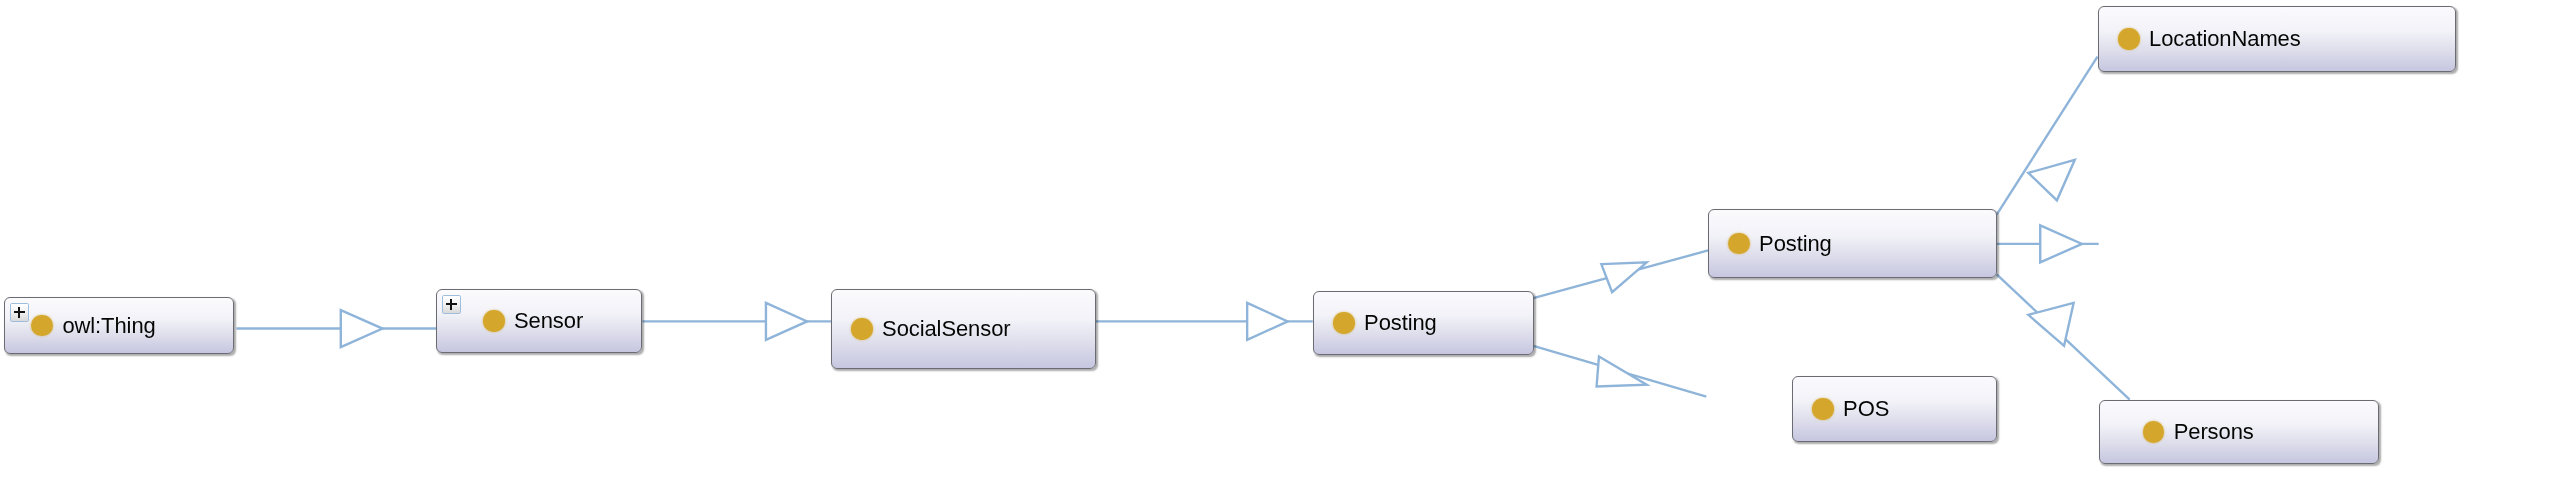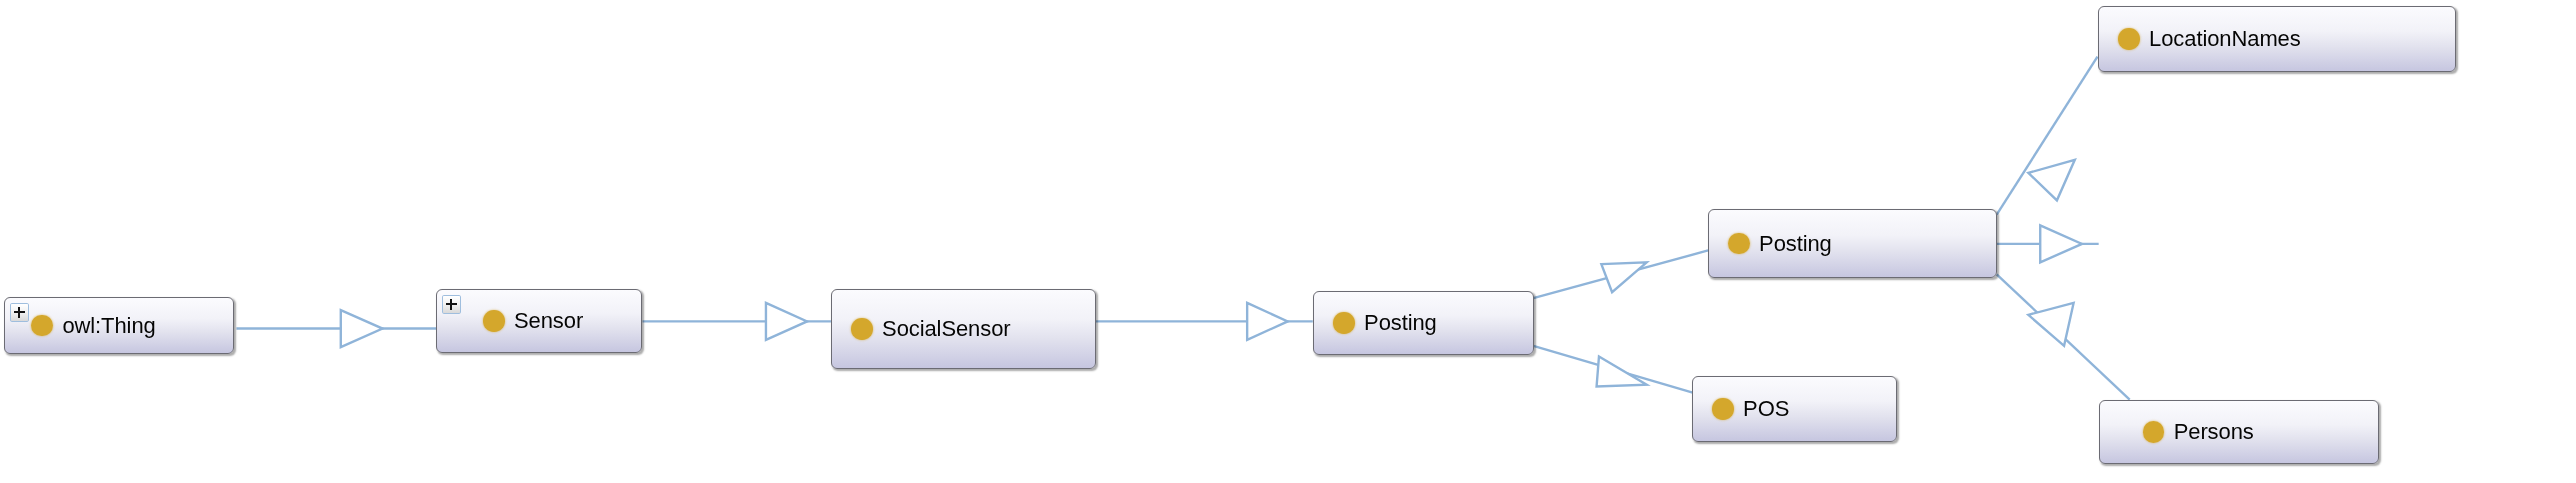--- a/index.html
+++ b/index.html
@@ -159,21 +159,21 @@
   <div class="node" style="left:1313px; top:291px; width:221px; height:64px;">
     <span class="bullet" style="margin-left:10.7px;"></span>
     <span class="label">Posting</span>
   </div>
 
   <div class="node" style="left:1708px; top:209px; width:289px; height:69px;">
     <span class="bullet" style="margin-left:10.7px;"></span>
     <span class="label">Posting</span>
   </div>
 
-  <div class="node" style="left:1692px; top:376px; width:205px; height:66px;">
+  <div class="node" style="left:1792px; top:376px; width:205px; height:66px;">
     <span class="bullet" style="margin-left:10.7px;"></span>
     <span class="label">POS</span>
   </div>
 
   <div class="node" style="left:2098px; top:6px; width:358px; height:66px;">
     <span class="bullet" style="margin-left:10.7px;"></span>
     <span class="label">LocationNames</span>
   </div>
 
 

